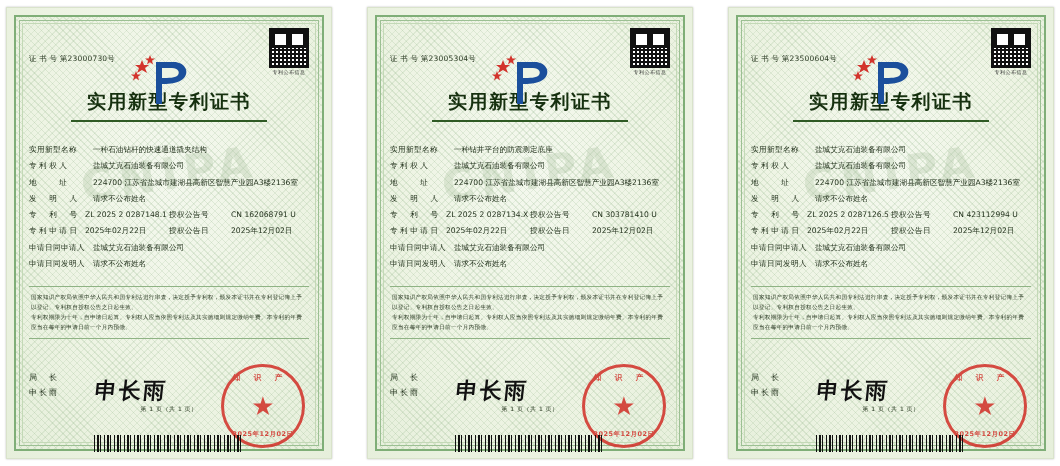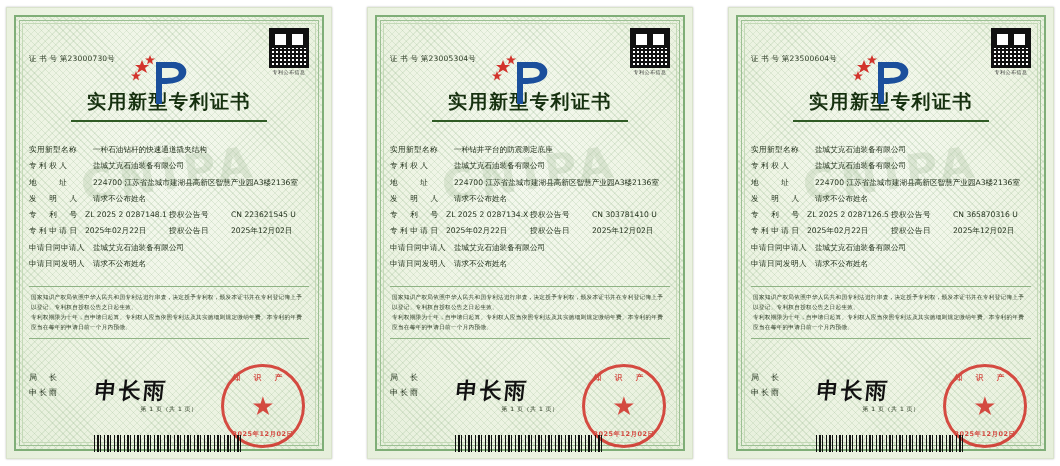--- a/index.html
+++ b/index.html
@@ -205,21 +205,21 @@
           <div class="lbl">发　明　人</div>
           <div class="val">请求不公布姓名</div>
         </div>
         <div class="row2">
           <div class="col">
             <div class="lbl">专　利　号</div>
             <div class="val">ZL 2025 2 0287148.1</div>
           </div>
           <div class="col right">
             <div class="lbl">授权公告号</div>
-            <div class="val">CN 223621545 U</div>
+            <div class="val">CN 162068791 U</div>
           </div>
         </div>
         <div class="row2">
           <div class="col">
             <div class="lbl">专利申请日</div>
             <div class="val">2025年02月22日</div>
           </div>
           <div class="col right">
             <div class="lbl">授权公告日</div>
             <div class="val">2025年12月02日</div>
@@ -407,21 +407,21 @@
           <div class="lbl">发　明　人</div>
           <div class="val">请求不公布姓名</div>
         </div>
         <div class="row2">
           <div class="col">
             <div class="lbl">专　利　号</div>
             <div class="val">ZL 2025 2 0287126.5</div>
           </div>
           <div class="col right">
             <div class="lbl">授权公告号</div>
-            <div class="val">CN 365870316 U</div>
+            <div class="val">CN 423112994 U</div>
           </div>
         </div>
         <div class="row2">
           <div class="col">
             <div class="lbl">专利申请日</div>
             <div class="val">2025年02月22日</div>
           </div>
           <div class="col right">
             <div class="lbl">授权公告日</div>
             <div class="val">2025年12月02日</div>

